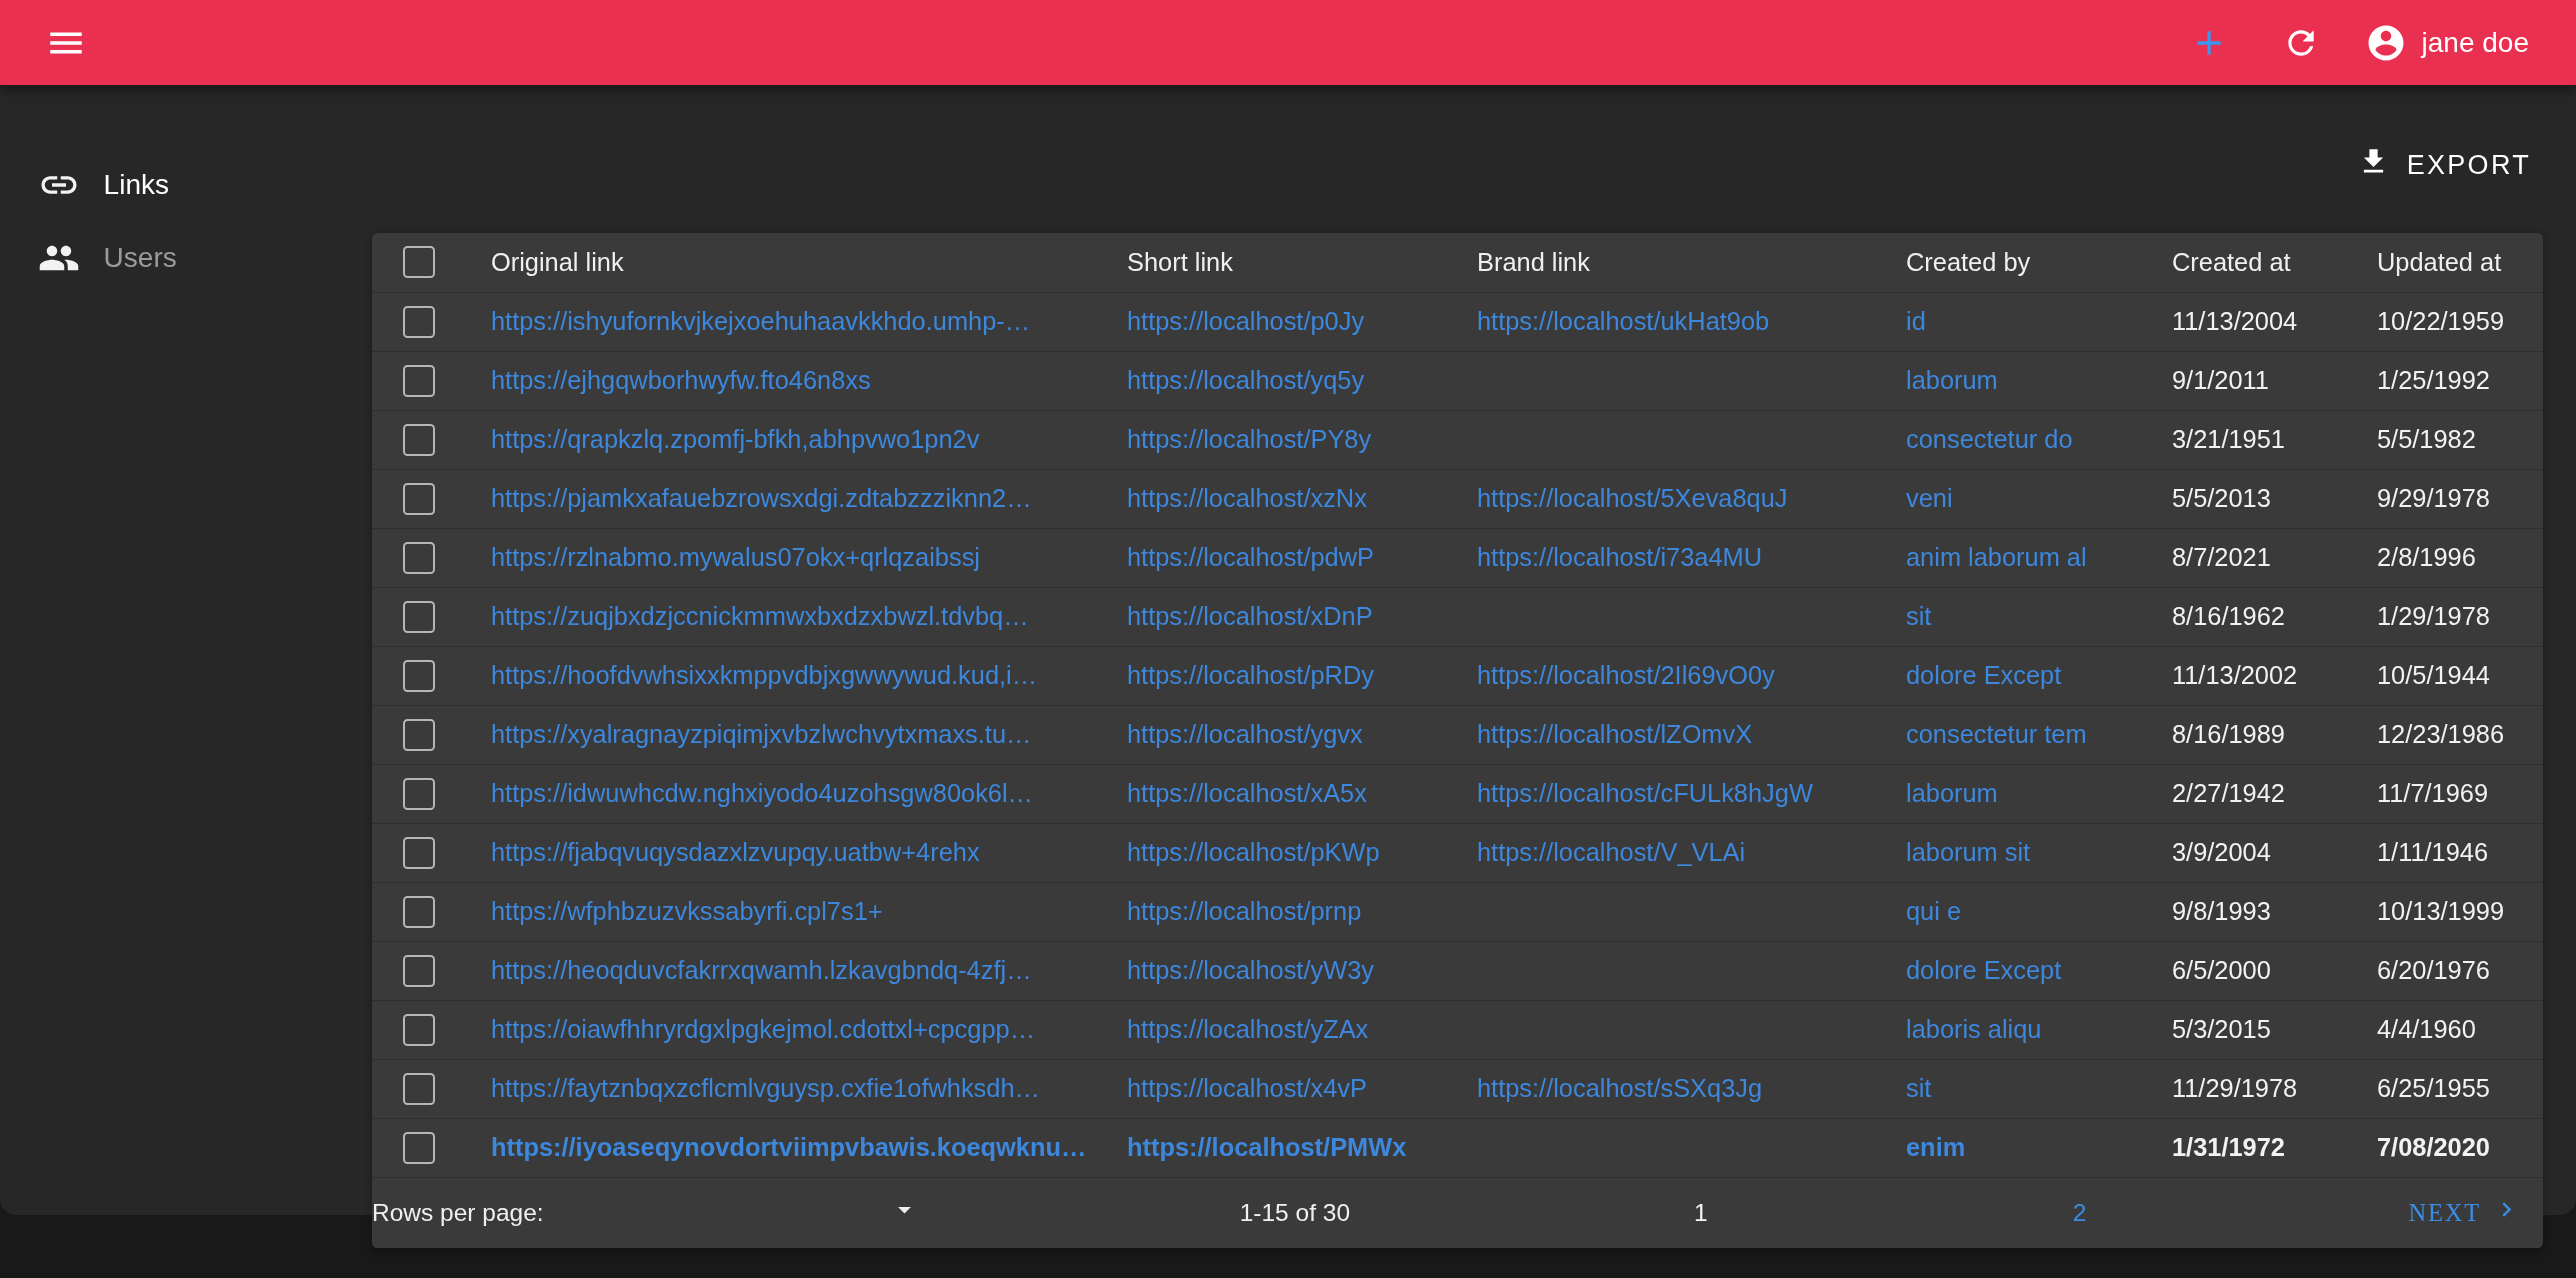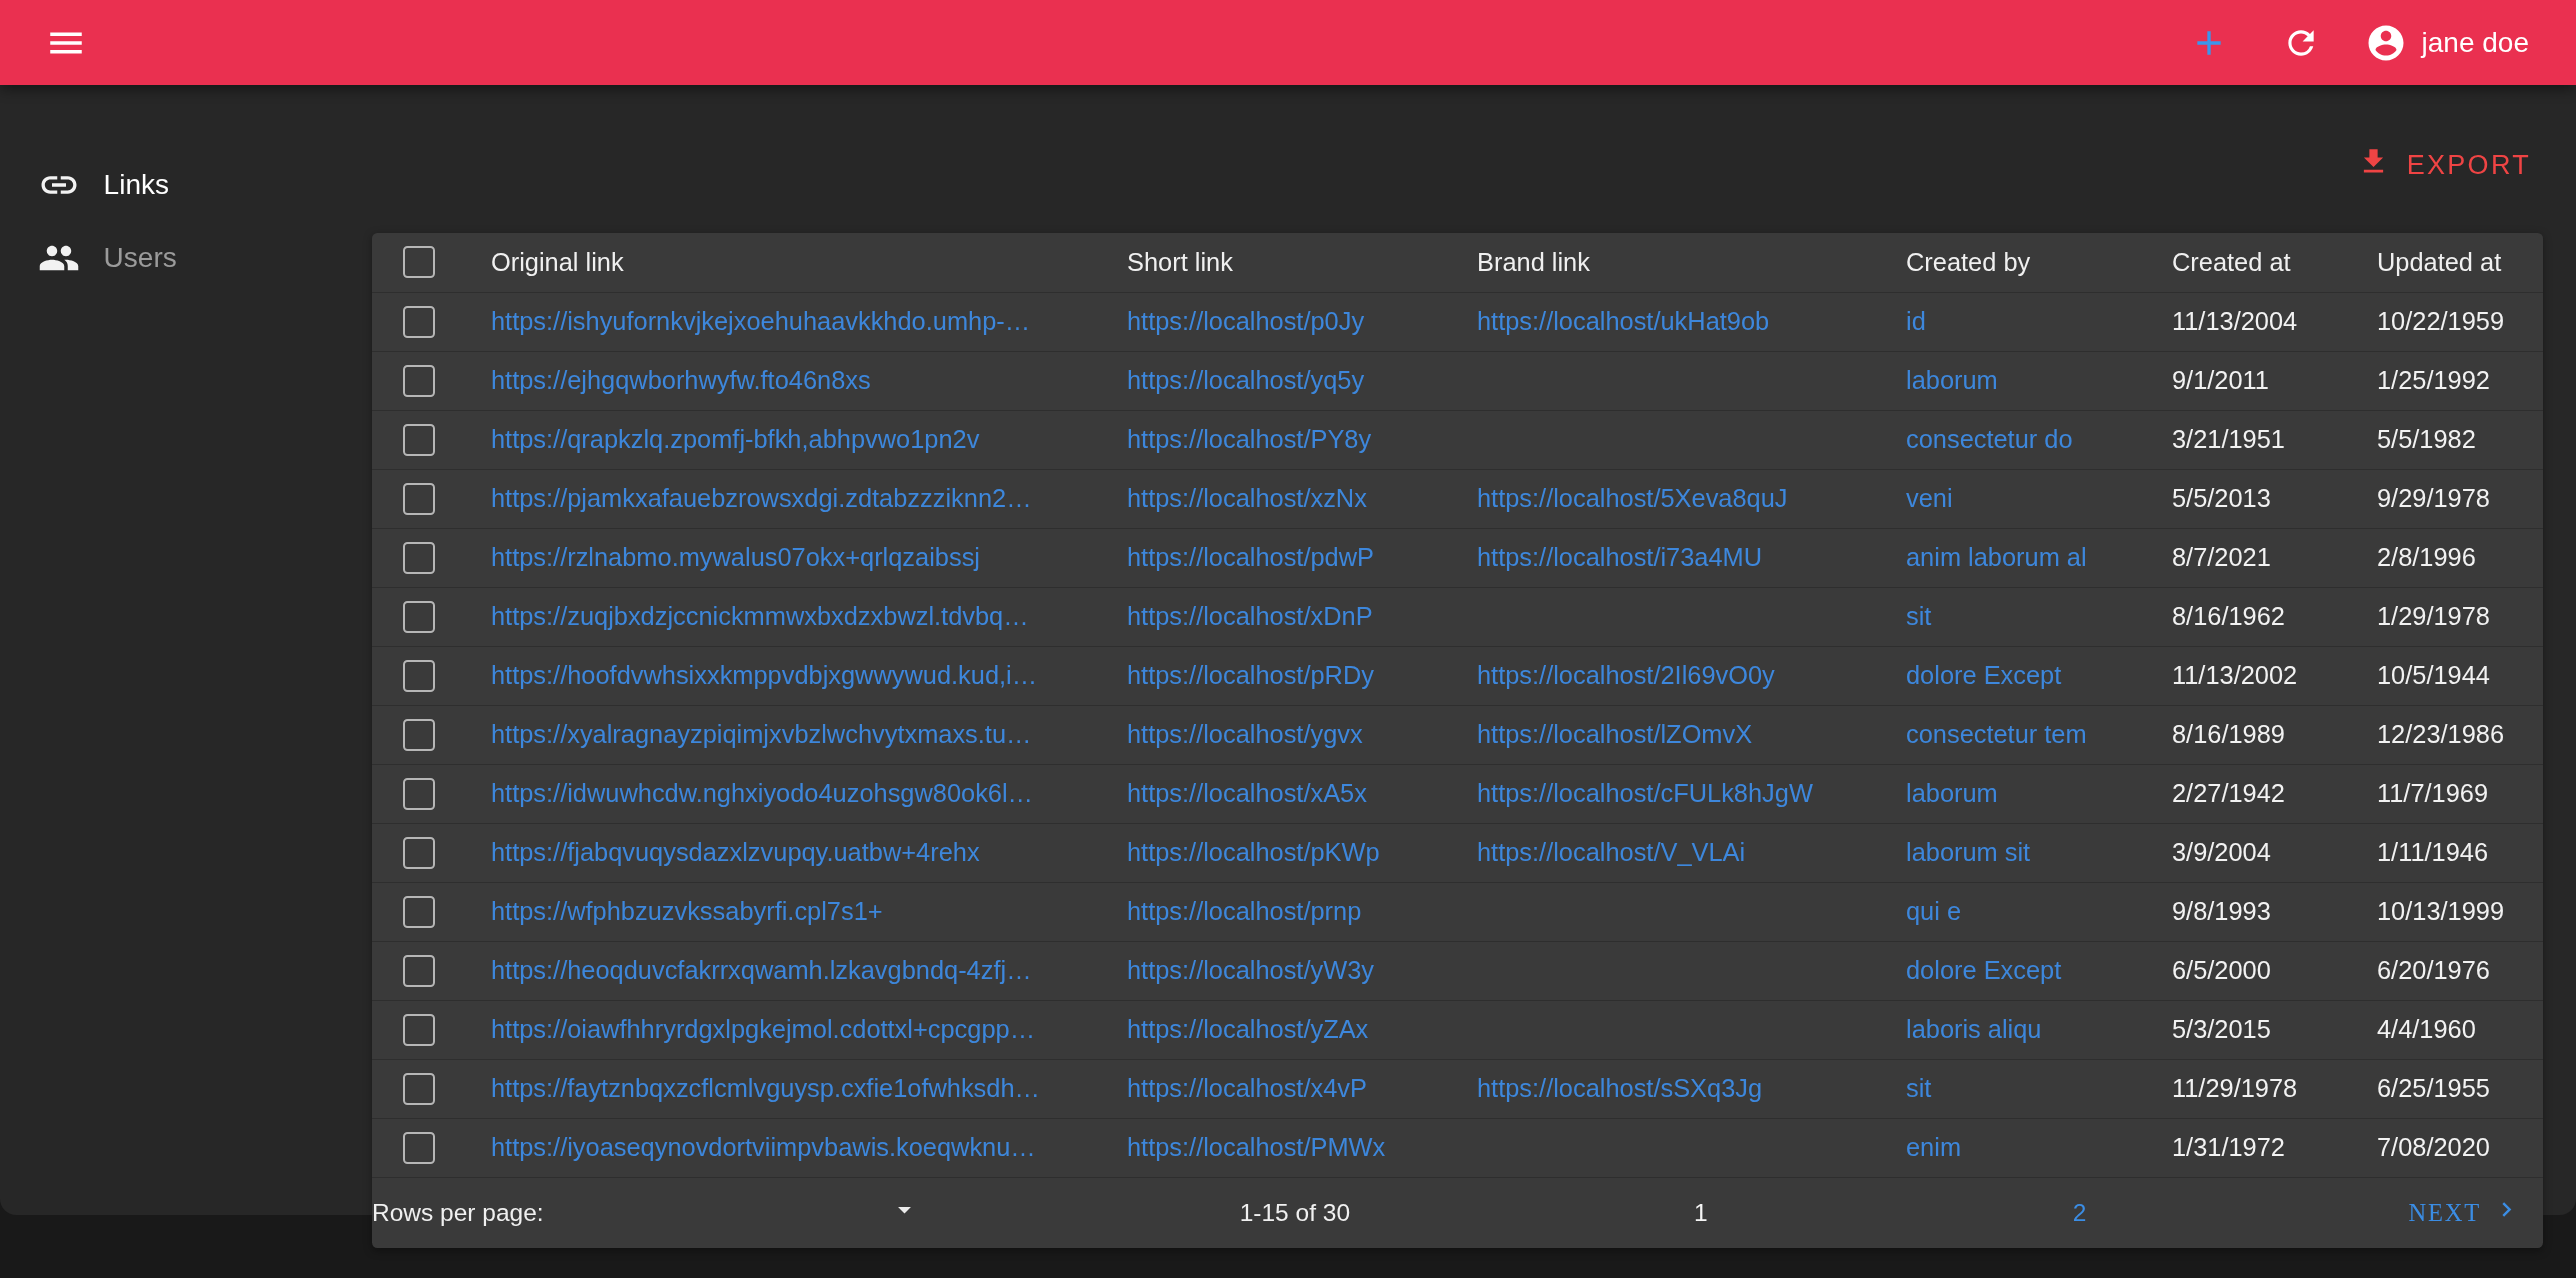--- a/index.html
+++ b/index.html
@@ -34,42 +34,42 @@
   .sidebar { position:absolute; left:0; top:0; width:372px; padding-top:63px; }
   .side-item { display:flex; align-items:center; height:73px; padding-left:38px; cursor:pointer; }
   .side-item .s-icon { width:42px; display:flex; justify-content:center; color:#f2f2f2; }
   .side-item .s-label { margin-left:23.6px; font-size:28px; }
   .side-item.active .s-label { color:#ffffff; }
   .side-item.inactive .s-label { color:#9b9b9b; }
   
   .export-btn {
     position:absolute; top:60px; right:45px;
     display:flex; align-items:center;
-    color:#ef4444; font-size:27px; letter-spacing:2.3px;
+    color:#ffffff; font-size:27px; letter-spacing:2.3px;
     background:none; border:none; cursor:pointer;
   }
   .export-btn svg { margin-right:16.3px; }
   
   .card {
     position:absolute; left:372px; top:148px; width:2171px;
     background:#3a3a3a; border-radius:5.4px;
     box-shadow:0 2.7px 9px rgba(0,0,0,0.35);
   }
   table { width:100%; border-collapse:collapse; table-layout:fixed; }
   th, td {
     height:59px; text-align:left; vertical-align:middle;
     font-weight:400; font-size:25.4px;
     padding:0 20px 0 18px;
     white-space:nowrap; overflow:hidden; text-overflow:ellipsis;
     border-bottom:0.9px solid #2e2e2e;
   }
   th { color:#f0f0f0; }
   td { color:#f2f2f2; }
   td.cb-cell, th.cb-cell { padding:0; }
-  tbody tr:last-child td { border-bottom:0.9px solid #2e2e2e; }
+  tbody tr:last-child td { border-bottom:0.9px solid #2e2e2e;font-weight:bold; }
   a.lnk { color:#3d87dc; text-decoration:none; cursor:pointer; }
   .checkbox {
     width:32px; height:32px; margin-left:31px;
     border:2.7px solid #b6b6b6; border-radius:4.5px;
     background:transparent; cursor:pointer;
   }
   
   .tfooter {
     height:70px; display:flex; align-items:center; justify-content:space-between;
     padding-right:22px; color:#f0f0f0; font-size:24.5px;

